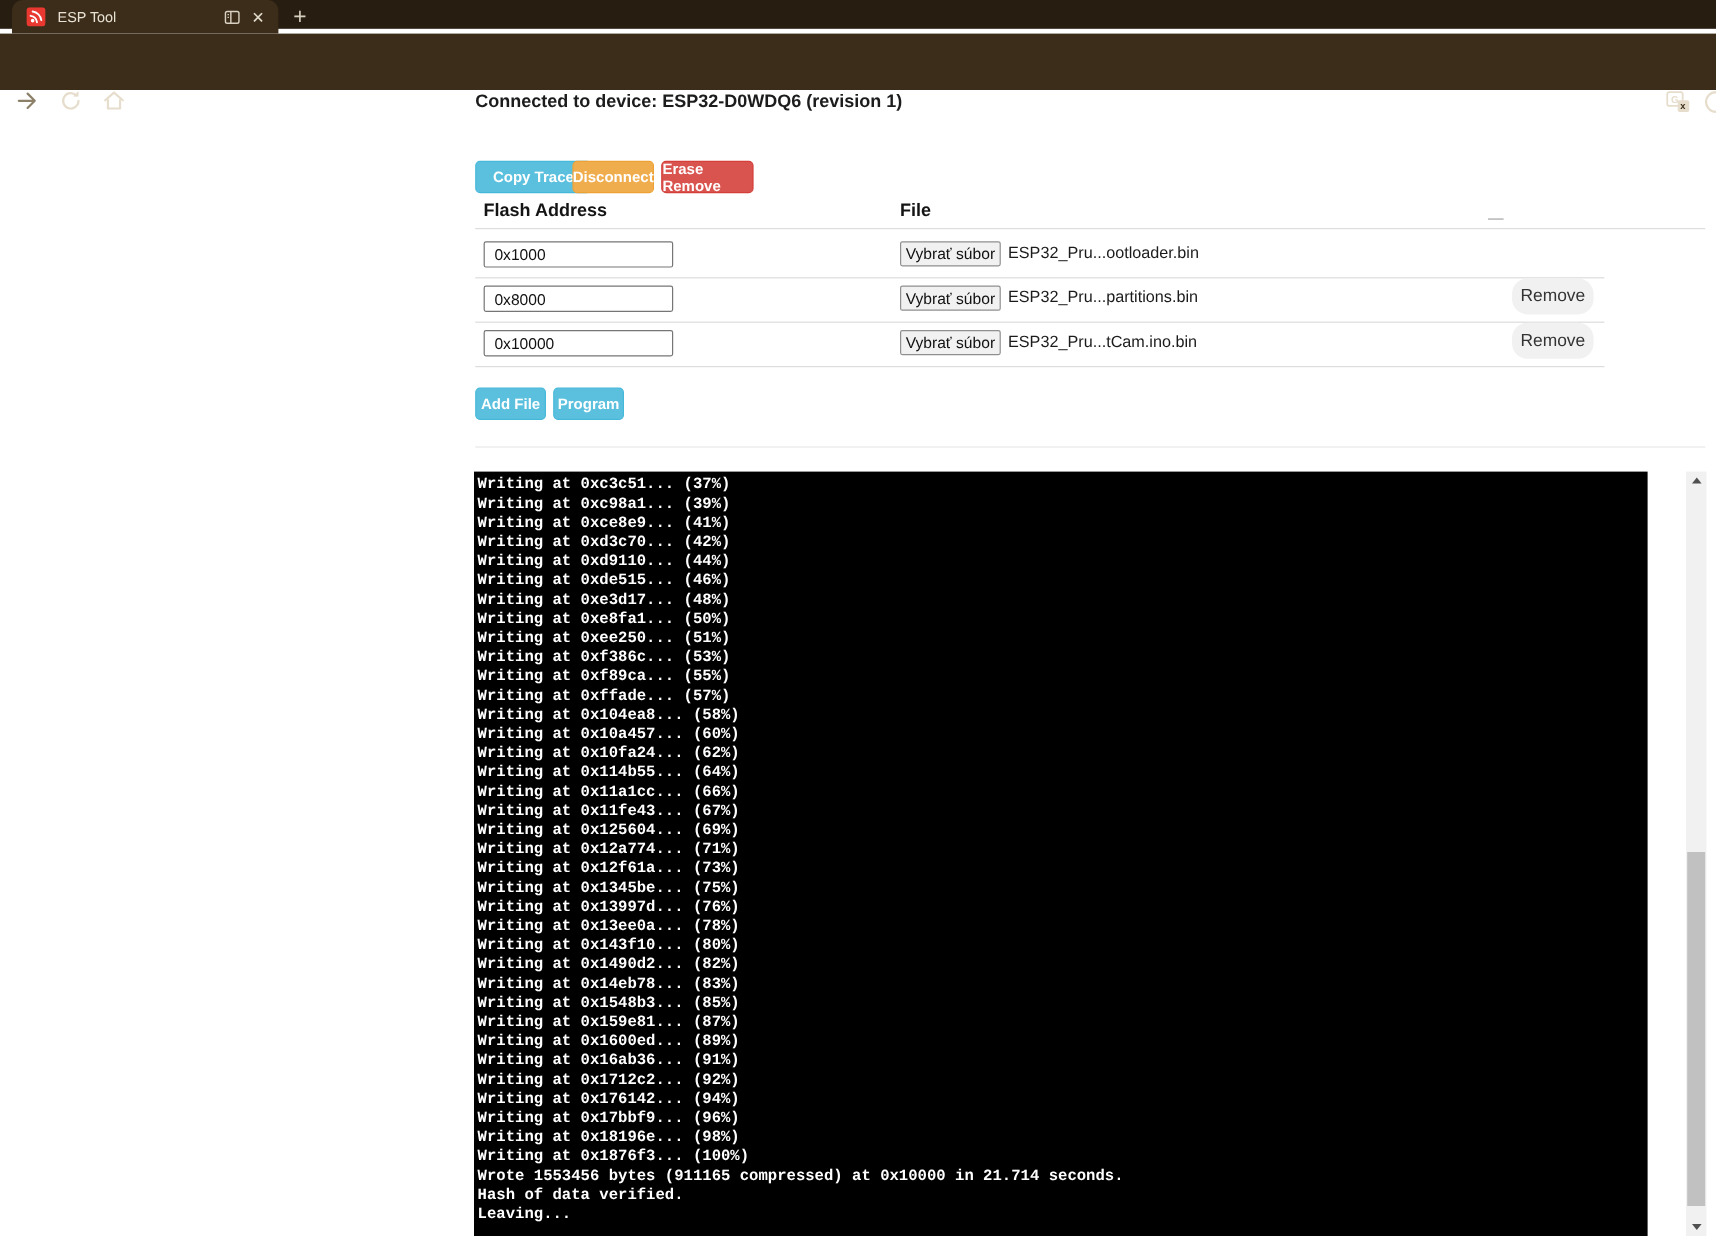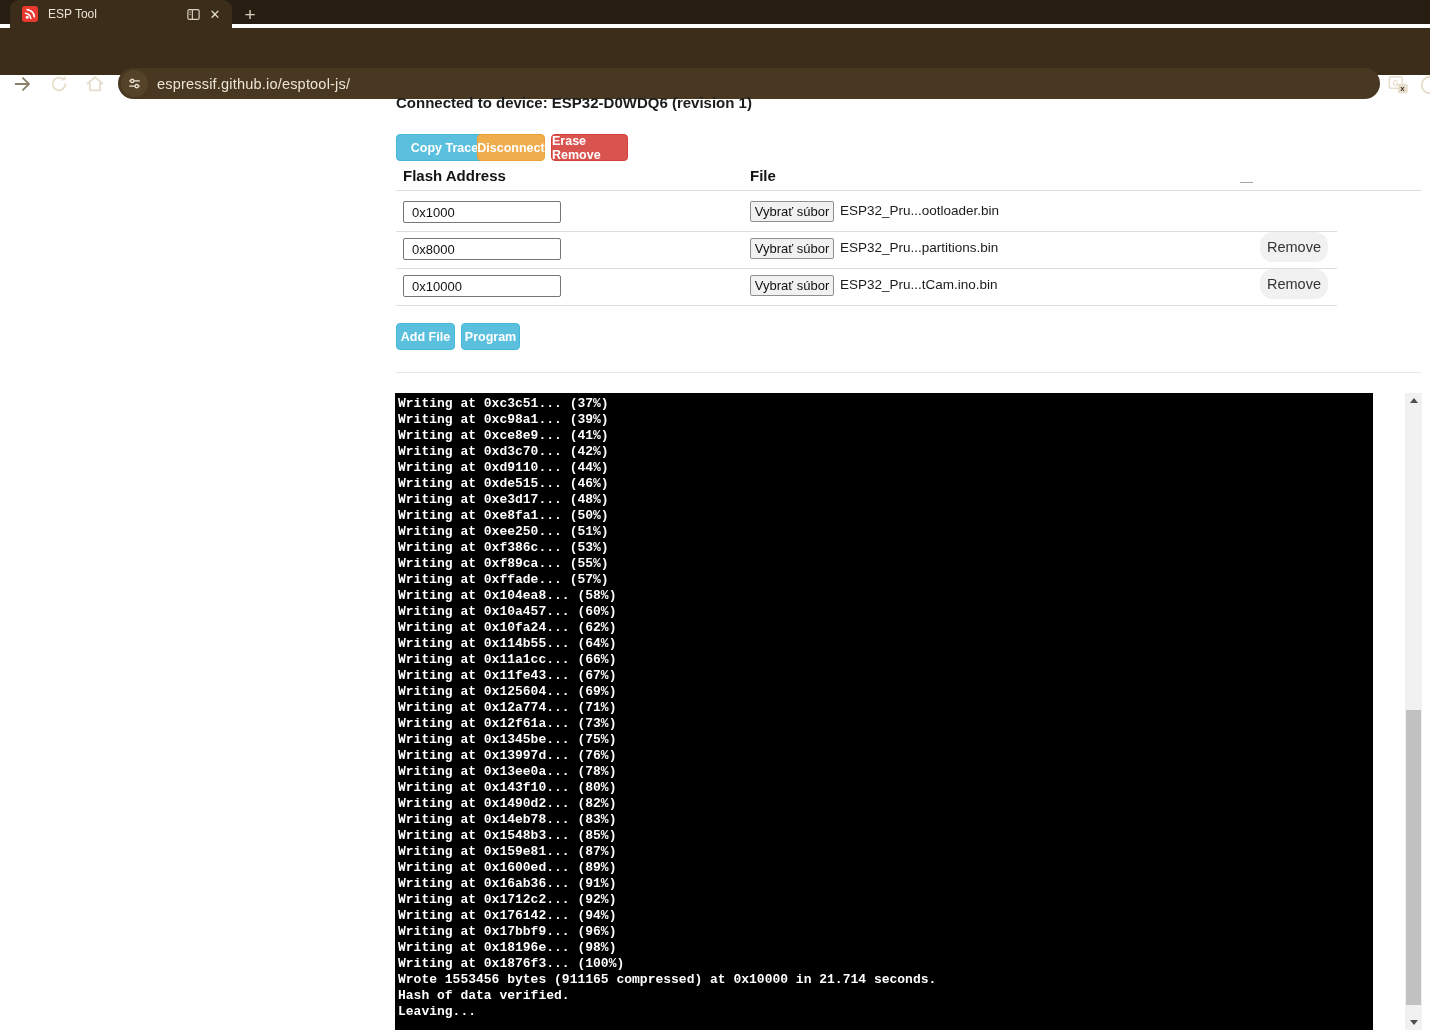--- a/index.html
+++ b/index.html
@@ -18,21 +18,21 @@
   .toolbar { position:absolute; left:0; top:28px; width:1430px; height:47px; background:#3b2d1a; }
   .nav-ic { position:absolute; top:45px; width:22px; height:22px; }
   .urlbar { position:absolute; left:118px; top:40px; width:1262px; height:31px; background:#483821;
             border-radius:16px; display:flex; align-items:center; }
   .tune-circle { width:27px; height:27px; border-radius:50%; background:#554329; margin-left:3px;
                  display:flex; align-items:center; justify-content:center; }
   .url-text { color:#ece4d5; font-size:14.5px; margin-left:9px; letter-spacing:0.2px; }
   .chrome-right-ic { position:absolute; top:46px; }
 
   
-  .status-line { position:absolute; left:396px; top:76px; font-size:15px; font-weight:bold; color:#1c1c1c;margin-top:18px; }
+  .status-line { position:absolute; left:396px; top:76px; font-size:15px; font-weight:bold; color:#1c1c1c; }
   .btn { position:absolute; height:27px; border-radius:4px; color:#fff; font-size:12.5px; font-weight:bold;
          display:flex; align-items:center; justify-content:center; cursor:pointer; font-family:"Liberation Sans",sans-serif; }
   .btn-info    { background:#5bc0de; border:1px solid #46b8da; }
   .btn-warning { background:#f0ad4e; border:1px solid #eea236; }
   .btn-danger  { background:#d9534f; border:1px solid #d43f3a; }
 
   .col-header { position:absolute; top:167px; font-size:15px; font-weight:bold; color:#141414; }
   .header-dash { position:absolute; left:1240px; top:174px; font-size:13px; color:#9a9a9a; }
   .hline { position:absolute; height:1px; background:#ddd; }
 
@@ -89,31 +89,20 @@
     </svg>
     <svg class="nav-ic" style="left:48px;" viewBox="0 0 24 24">
       <path d="M19 12 a7 7 0 1 1 -2.05 -4.95" stroke="#e6ddcc" stroke-width="2" fill="none" stroke-linecap="round"></path>
       <path d="M19 3 v5 h-5 z" fill="#e6ddcc"></path>
     </svg>
     <svg class="nav-ic" style="left:84px;" viewBox="0 0 24 24">
       <path d="M4 11.5 L12 4.5 L20 11.5" stroke="#e6ddcc" stroke-width="2" fill="none" stroke-linecap="round" stroke-linejoin="round"></path>
       <path d="M6.5 10.5 V19 H17.5 V10.5" stroke="#e6ddcc" stroke-width="2" fill="none" stroke-linejoin="round"></path>
     </svg>
 
-    <div class="urlbar">
-      <span class="tune-circle">
-        <svg width="15" height="15" viewBox="0 0 20 20">
-          <line x1="3" y1="6.5" x2="17" y2="6.5" stroke="#e6ddcc" stroke-width="1.8"></line>
-          <circle cx="7" cy="6.5" r="2.2" fill="#554329" stroke="#e6ddcc" stroke-width="1.8"></circle>
-          <line x1="3" y1="13.5" x2="17" y2="13.5" stroke="#e6ddcc" stroke-width="1.8"></line>
-          <circle cx="13" cy="13.5" r="2.2" fill="#554329" stroke="#e6ddcc" stroke-width="1.8"></circle>
-        </svg>
-      </span>
-      <span class="url-text">espressif.github.io/esptool-js/</span>
-    </div>
 
     <svg class="chrome-right-ic" style="left:1388px;" width="22" height="22" viewBox="0 0 24 24">
       <rect x="1.5" y="3" width="14" height="12.5" rx="2" stroke="#e6ddcc" stroke-width="1.6" fill="none"></rect>
       <text x="5" y="12.8" font-size="9" font-family="Liberation Sans, sans-serif" fill="#e6ddcc" font-weight="bold">G</text>
       <rect x="11" y="10.5" width="10.5" height="10.5" rx="1.8" fill="#e6ddcc"></rect>
       <text x="13.4" y="18.8" font-size="8.5" font-family="Liberation Sans, sans-serif" fill="#3b2d1a" font-weight="bold">x</text>
     </svg>
     <svg class="chrome-right-ic" style="left:1419px;" width="22" height="22" viewBox="0 0 24 24">
       <circle cx="12" cy="12" r="9" stroke="#e6ddcc" stroke-width="2" fill="none"></circle>
     </svg>

